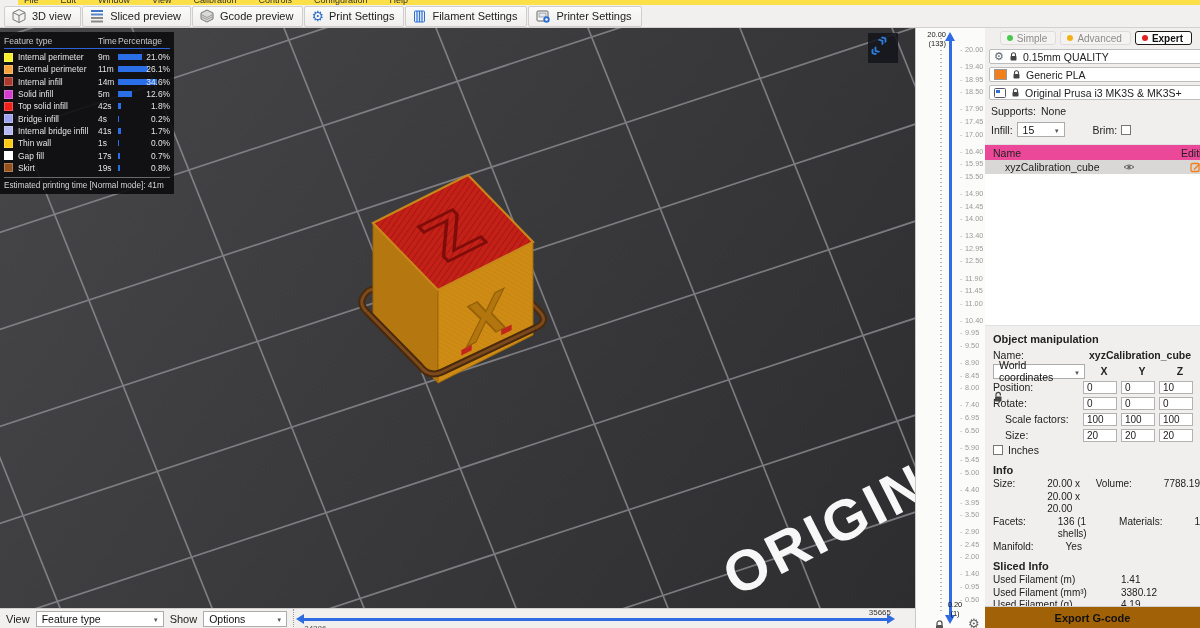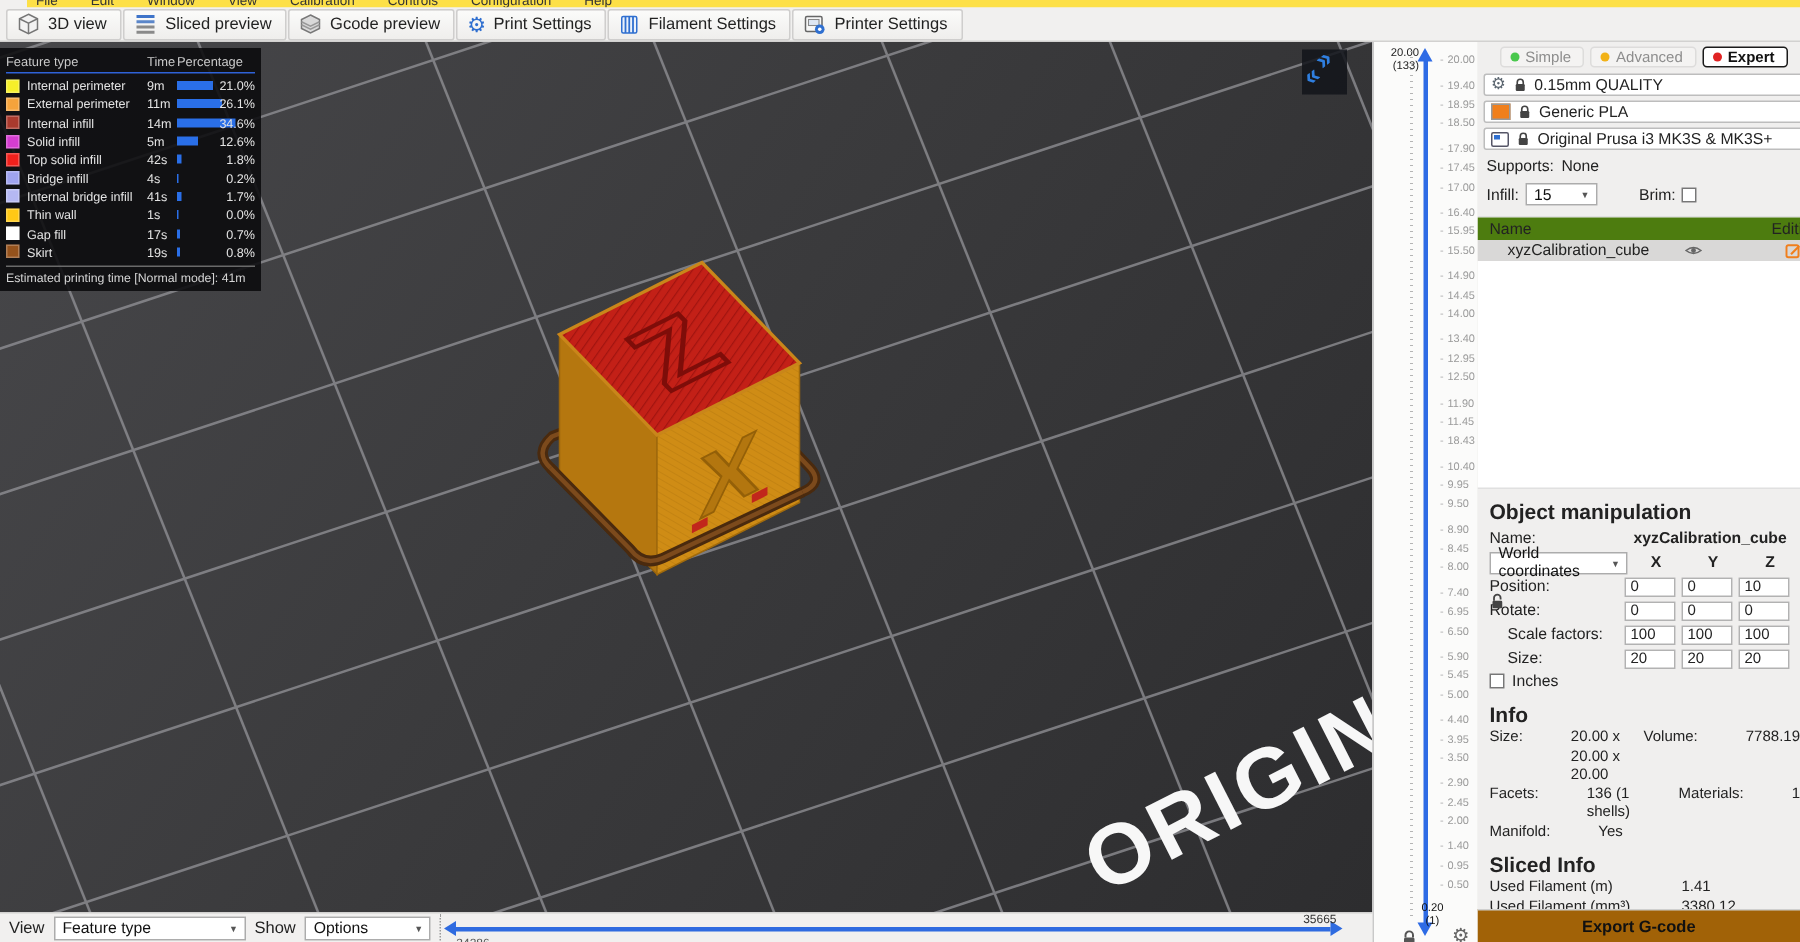--- a/index.html
+++ b/index.html
@@ -71,21 +71,21 @@
     font-size:7.5px; line-height:9px; color:#222; }
   #vslider .botlbl { position:absolute; left:26px; top:572px; width:26px; text-align:center;
     font-size:7.5px; line-height:9px; color:#111; font-weight:normal; }
   #vslider .dots { position:absolute; left:24px; top:6px; width:2px; height:580px;
     background-image:repeating-linear-gradient(#b5b5b5 0 1px, transparent 1px 4px); }
   #vline { position:absolute; left:33px; top:12px; width:3px; height:576px; background:#2e6be5; }
   #vline .cap-t { position:absolute; left:-4px; top:-8px; width:0; height:0;
     border-left:5.5px solid transparent; border-right:5.5px solid transparent; border-bottom:9px solid #2e6be5; }
   #vline .cap-b { position:absolute; left:-4px; bottom:-8px; width:0; height:0;
     border-left:5.5px solid transparent; border-right:5.5px solid transparent; border-top:9px solid #2e6be5; }
-  #ticks { position:absolute; left:44px; top:6px; font-size:7.3px; color:#9b9b9b; }
+  #ticks { position:absolute; left:44px; top:16px; font-size:7.3px; color:#9b9b9b; }
   .tick { line-height:12.6px; white-space:nowrap; }
   .tick.gap { margin-top:4.5px; }
   .tick .tm { display:inline-block; width:5px; color:#b0b0b0; }
   #vs-lock { position:absolute; left:18px; top:592px; }
   #vs-gear { position:absolute; left:52px; top:588px; font-size:13px; color:#666; }
   
   #panel { position:absolute; left:985px; top:28px; width:215px; height:600px; background:#f0efee;
     overflow:hidden; font-size:10.5px; }
   #modes { display:flex; justify-content:flex-end; gap:4px; margin:3px 8px 4px 0; }
   .mode { display:flex; align-items:center; gap:4px; height:14px; padding:0 8px 0 6px;
@@ -93,28 +93,28 @@
   .mode .dot { width:6px; height:6px; border-radius:50%; }
   .mode.sel { border:1px solid #1a1a1a; background:#fff; color:#111; font-weight:bold; }
   .preset { display:flex; align-items:center; gap:5px; height:15px; width:232px; margin:3px 0 0 4px;
     background:#fff; border:1px solid #bdbdbd; border-radius:2px; padding:0 4px; white-space:nowrap; }
   .preset .pgear { font-size:11px; color:#5c6670; line-height:11px; }
   .fil-swatch { width:13px; height:11px; border:1px solid #999; }
   .prow { display:flex; align-items:center; margin:5px 0 0 6px; }
   #infill-combo { width:48px; height:15px; margin-left:4px; }
   .cb { width:10px; height:10px; border:1px solid #777; background:#fff; margin-left:4px; }
   #objlist { margin-top:7px; background:#fff; border-top:1px solid #e0e0e0; border-bottom:1px solid #e0e0e0; height:182px; }
-  #objlist .lshead { display:flex; background:#4d7c0f; height:15px; align-items:center; font-size:10.5px; color:#222; }
+  #objlist .lshead { display:flex; background:#ec4899; height:15px; align-items:center; font-size:10.5px; color:#222; }
   #objlist .lshead .nh { padding-left:8px; }
   #objlist .lshead .eh { position:absolute; left:196px; }
   #objrow { position:relative; display:flex; align-items:center; height:14px; background:#d9d8d7; font-size:10.5px; }
   #objrow .nm { padding-left:20px; }
   #objrow .eye { position:absolute; left:138px; top:3px; }
   #objrow .edit { position:absolute; left:205px; top:2px; }
-  .gtitle { font-weight:bold; font-size:14px; color:#222; margin:7px 0 2px 8px; }
+  .gtitle { font-weight:bold; font-size:11px; color:#222; margin:7px 0 2px 8px; }
   .mrow { display:flex; align-items:center; height:16px; }
   .mrow .ml { width:98px; padding-left:8px; flex:none; white-space:nowrap; }
   .mrow .ml.ind { padding-left:20px; }
   .vbox { width:34px; height:13px; background:#fff; border:1px solid #b2b2b2; font-size:10px;
     padding-left:3px; margin-right:4px; display:flex; align-items:center; }
   .chead { width:38px; text-align:center; font-weight:bold; }
   #coord-combo { width:92px; height:15px; margin-left:8px; }
   #name-row .nv { font-weight:bold; margin-left:6px; }
   #maniprows { position:relative; }
   #manip-lock { position:absolute; left:8px; top:12px; }
@@ -465,21 +465,21 @@
 
         <div class="tick gap">
           <span class="tm">-</span><span>11.90</span>
         </div>
 
         <div class="tick">
           <span class="tm">-</span><span>11.45</span>
         </div>
 
         <div class="tick">
-          <span class="tm">-</span><span>18.43</span>
+          <span class="tm">-</span><span>11.00</span>
         </div>
 
         <div class="tick gap">
           <span class="tm">-</span><span>10.40</span>
         </div>
 
         <div class="tick">
           <span class="tm">-</span><span>9.95</span>
         </div>
 

